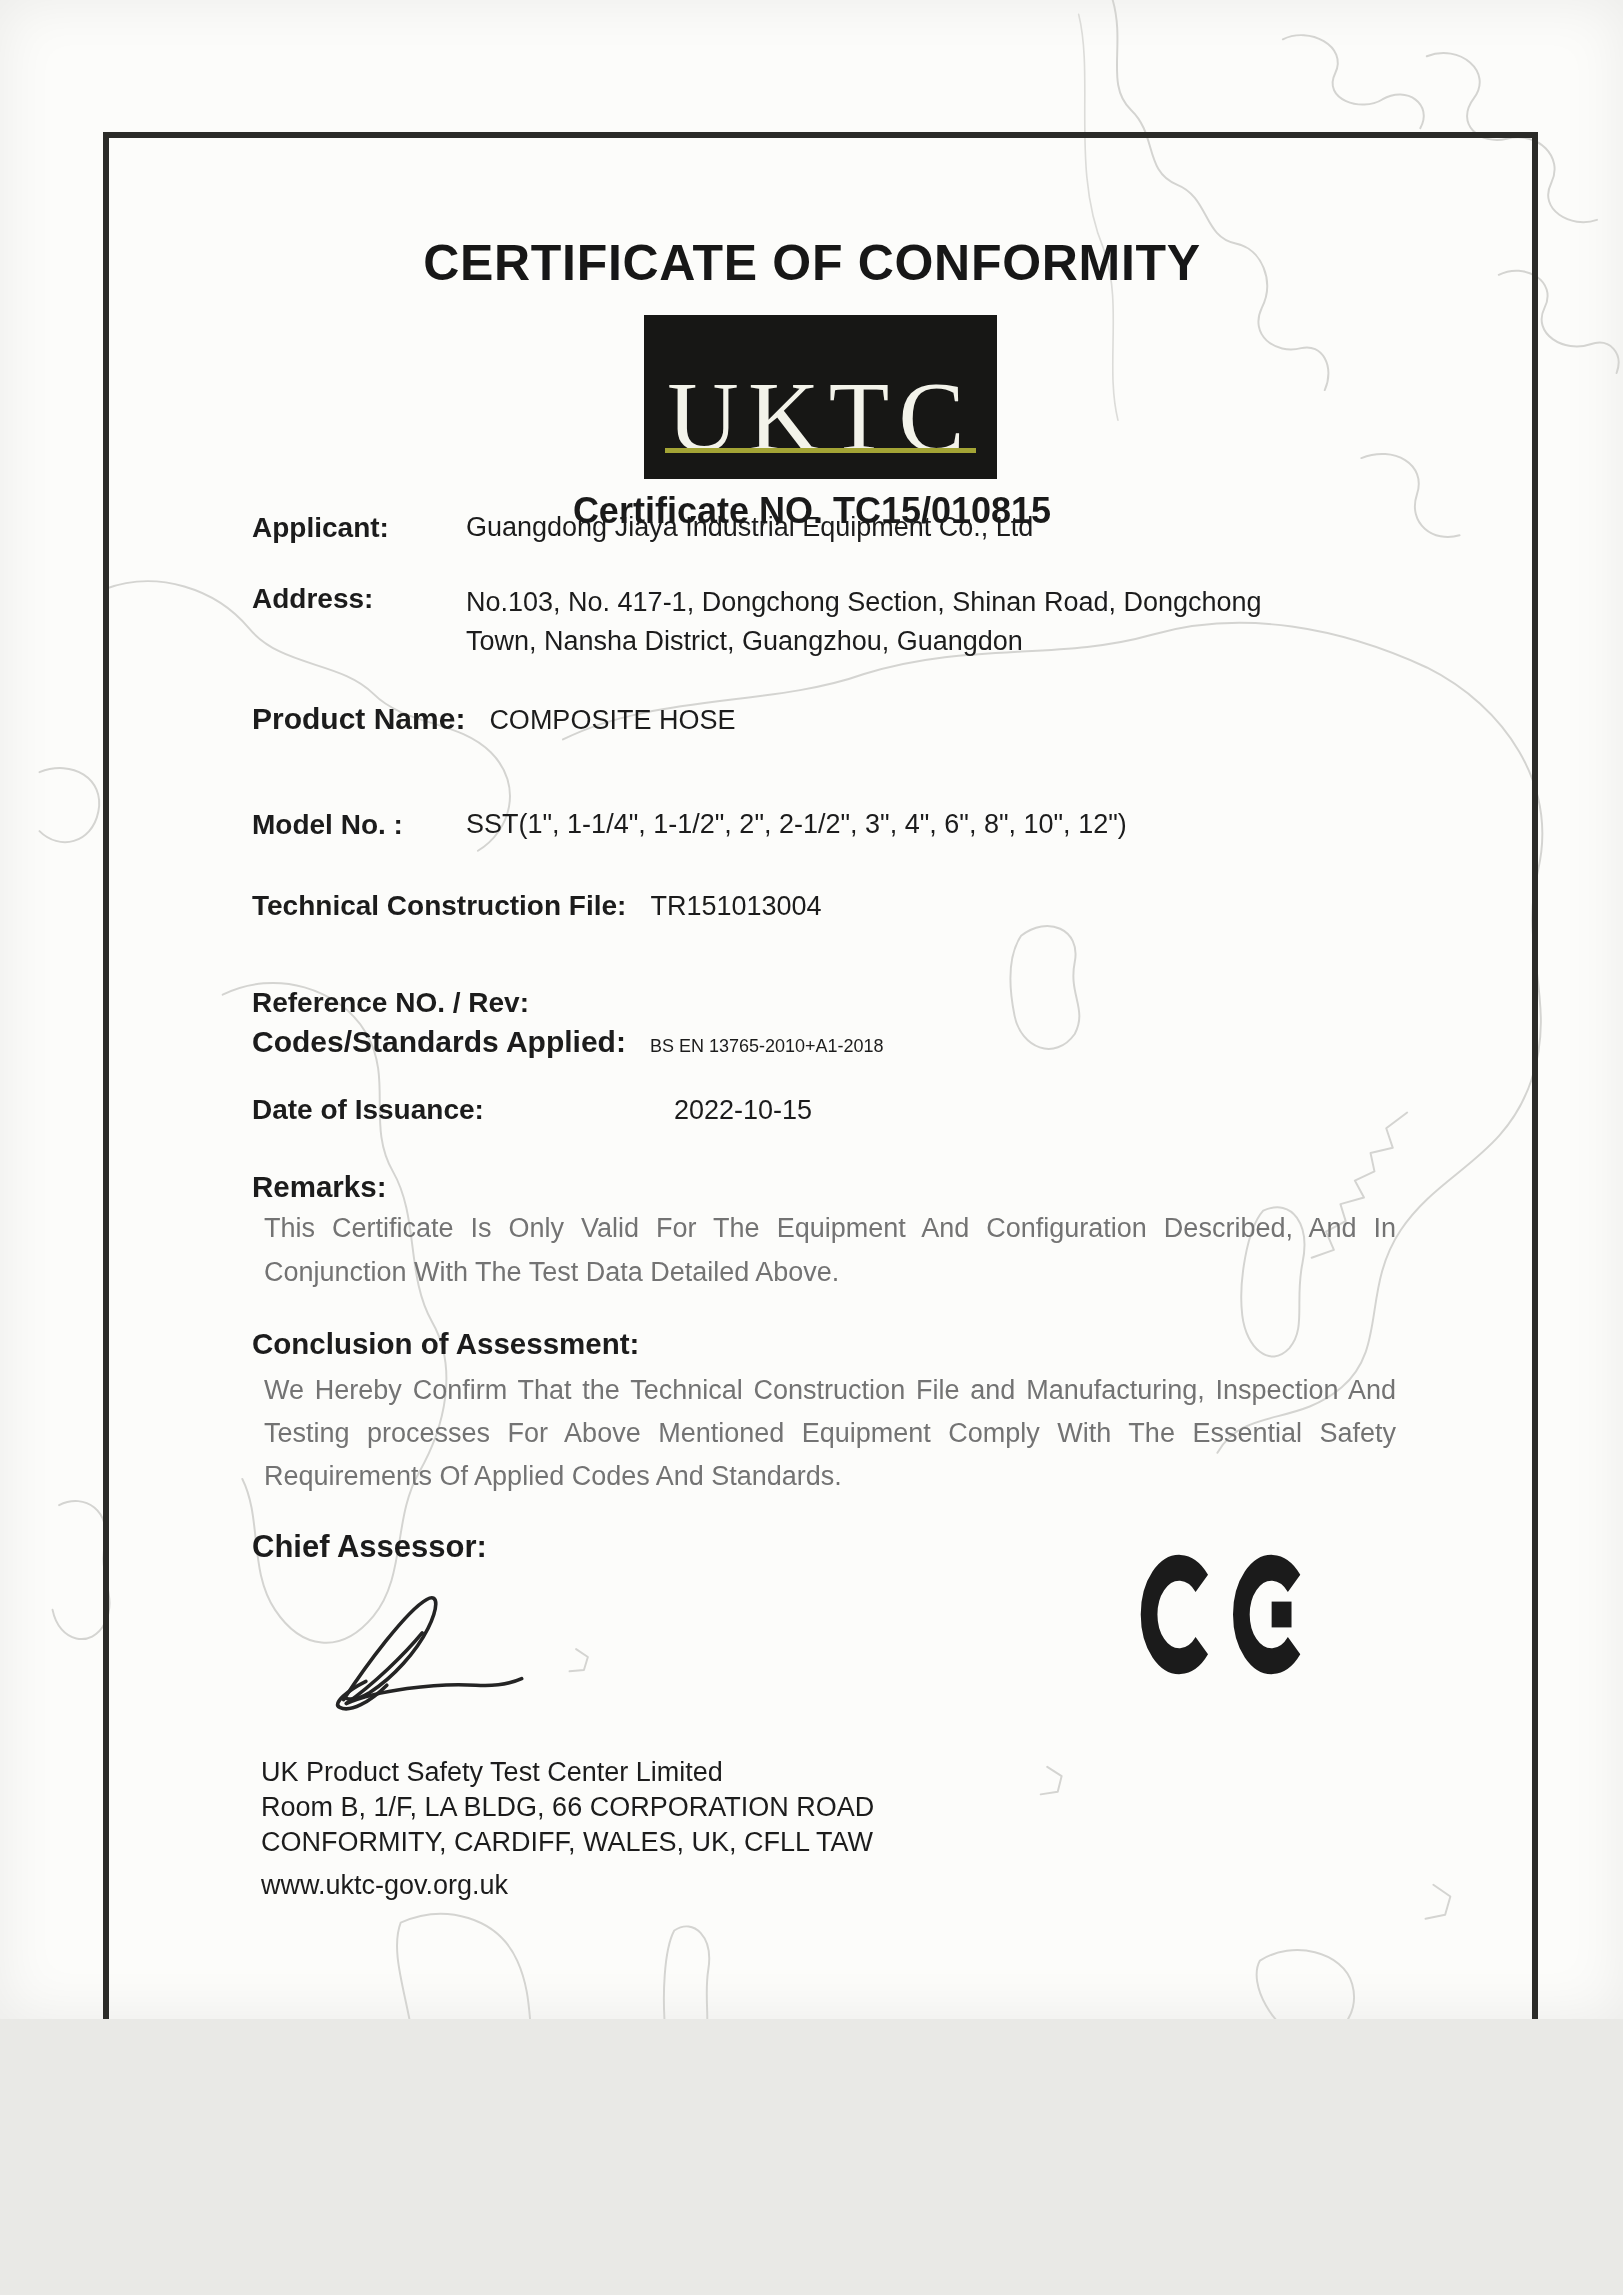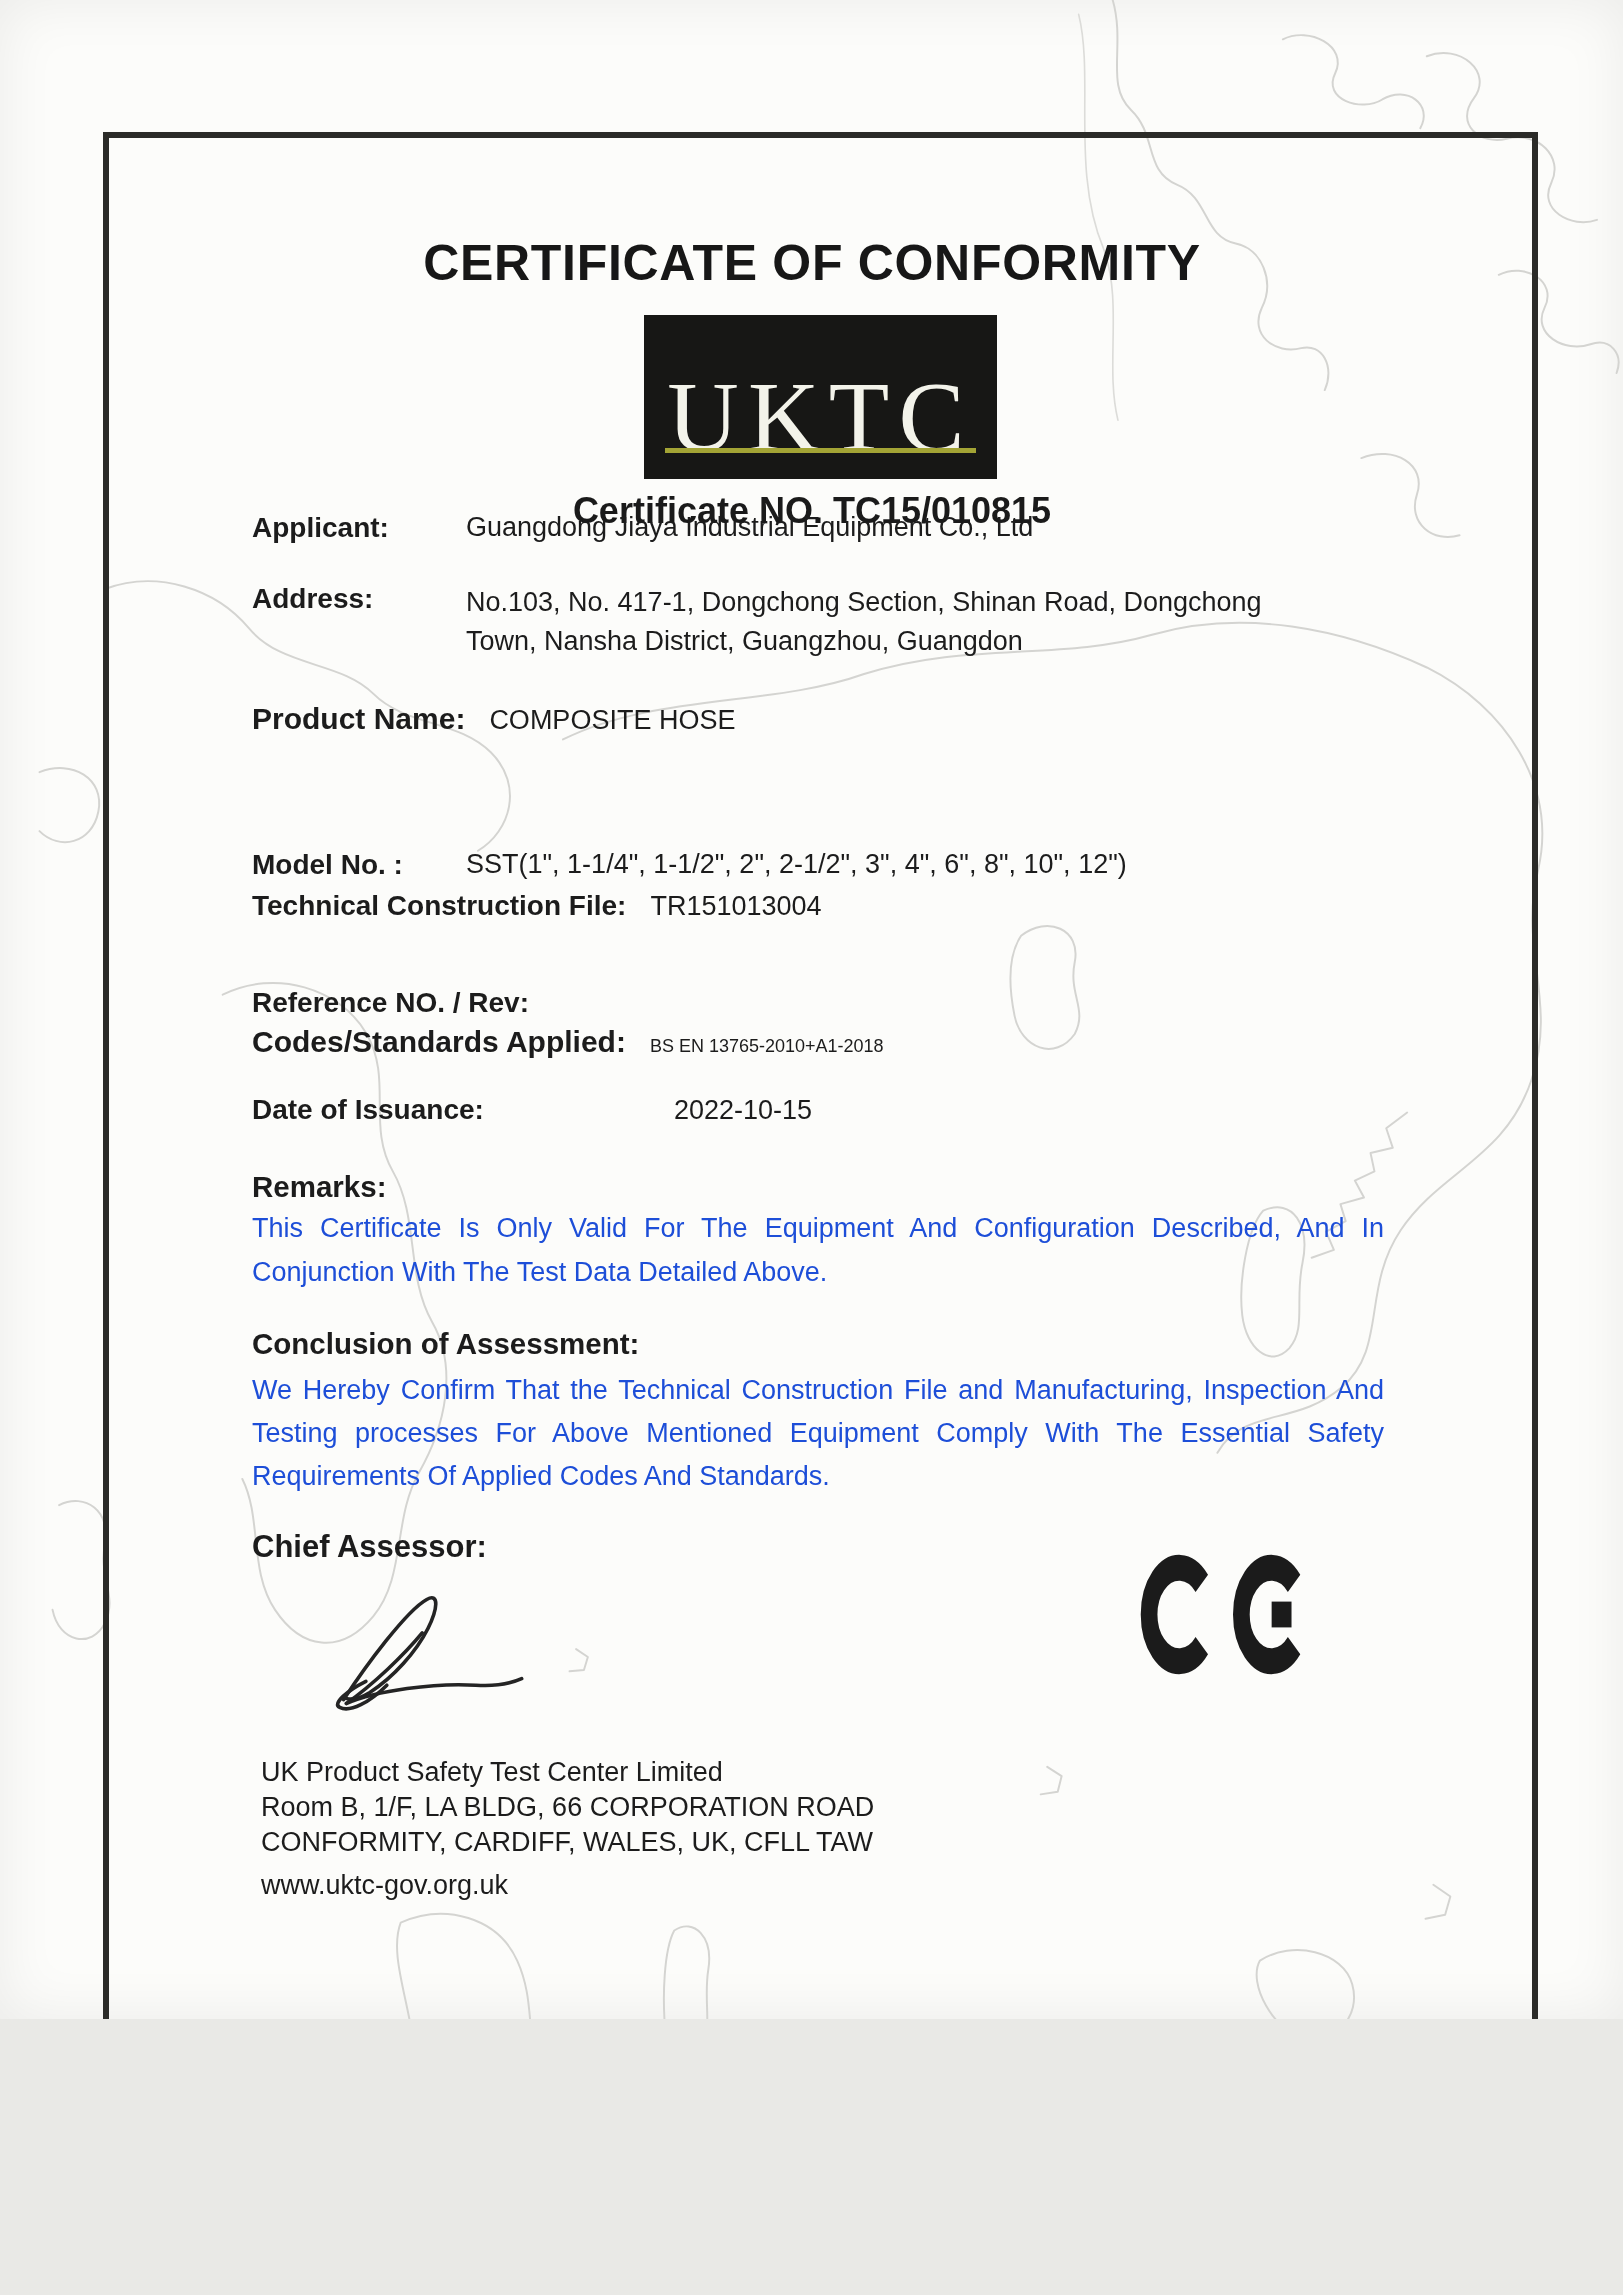--- a/index.html
+++ b/index.html
@@ -34,22 +34,22 @@
   }
   .row{position:absolute;left:252px;width:1139px;}
   .lbl{font-size:28px;font-weight:bold;}
   .lbl-lg{font-size:30px;font-weight:bold;}
   .val{font-size:27px;font-weight:normal;}
   .col2{position:absolute;left:214px;top:0;white-space:nowrap;}
   .col2 .vline{display:block;line-height:39px;white-space:nowrap;}
   .inline-row{display:flex;align-items:baseline;gap:24px;}
   .date-val{position:absolute;left:422px;top:1.3px;}
   .para{
-    position:absolute;left:252px;width:1132px;
-    font-size:27px;line-height:44px;text-align:justify;color:#1d4ed8;
+    position:absolute;left:264px;width:1132px;
+    font-size:27px;line-height:44px;text-align:justify;color:#737373;
   }
   .heading{position:absolute;left:252px;font-size:29.5px;font-weight:bold;}
   .chief{font-size:31px;}
   .sig{position:absolute;left:324px;top:1587px;}
   .ce{position:absolute;left:1138px;top:1553px;}
   .footer{position:absolute;left:261px;top:1755px;font-size:27px;line-height:35px;}
   .footer .site{margin-top:8px;}
 </style>
 </head>
 <body>
@@ -103,21 +103,21 @@
       <span class="vline">No.103, No. 417-1, Dongchong Section, Shinan Road, Dongchong</span>
       <span class="vline">Town, Nansha District, Guangzhou, Guangdon</span>
     </span>
   </div>
 
   <div class="row inline-row" style="top:702px">
     <span class="lbl-lg">Product Name:</span>
     <span class="val">COMPOSITE HOSE</span>
   </div>
 
-  <div class="row" style="top:849px">
+  <div class="row" style="top:809px">
     <span class="lbl">Model No. :</span>
     <span class="val col2">SST(1", 1-1/4", 1-1/2", 2", 2-1/2", 3", 4", 6", 8", 10", 12")</span>
   </div>
 
   <div class="row inline-row" style="top:890px">
     <span class="lbl">Technical Construction File:</span>
     <span class="val">TR151013004</span>
   </div>
 
   <div class="row" style="top:987px">

